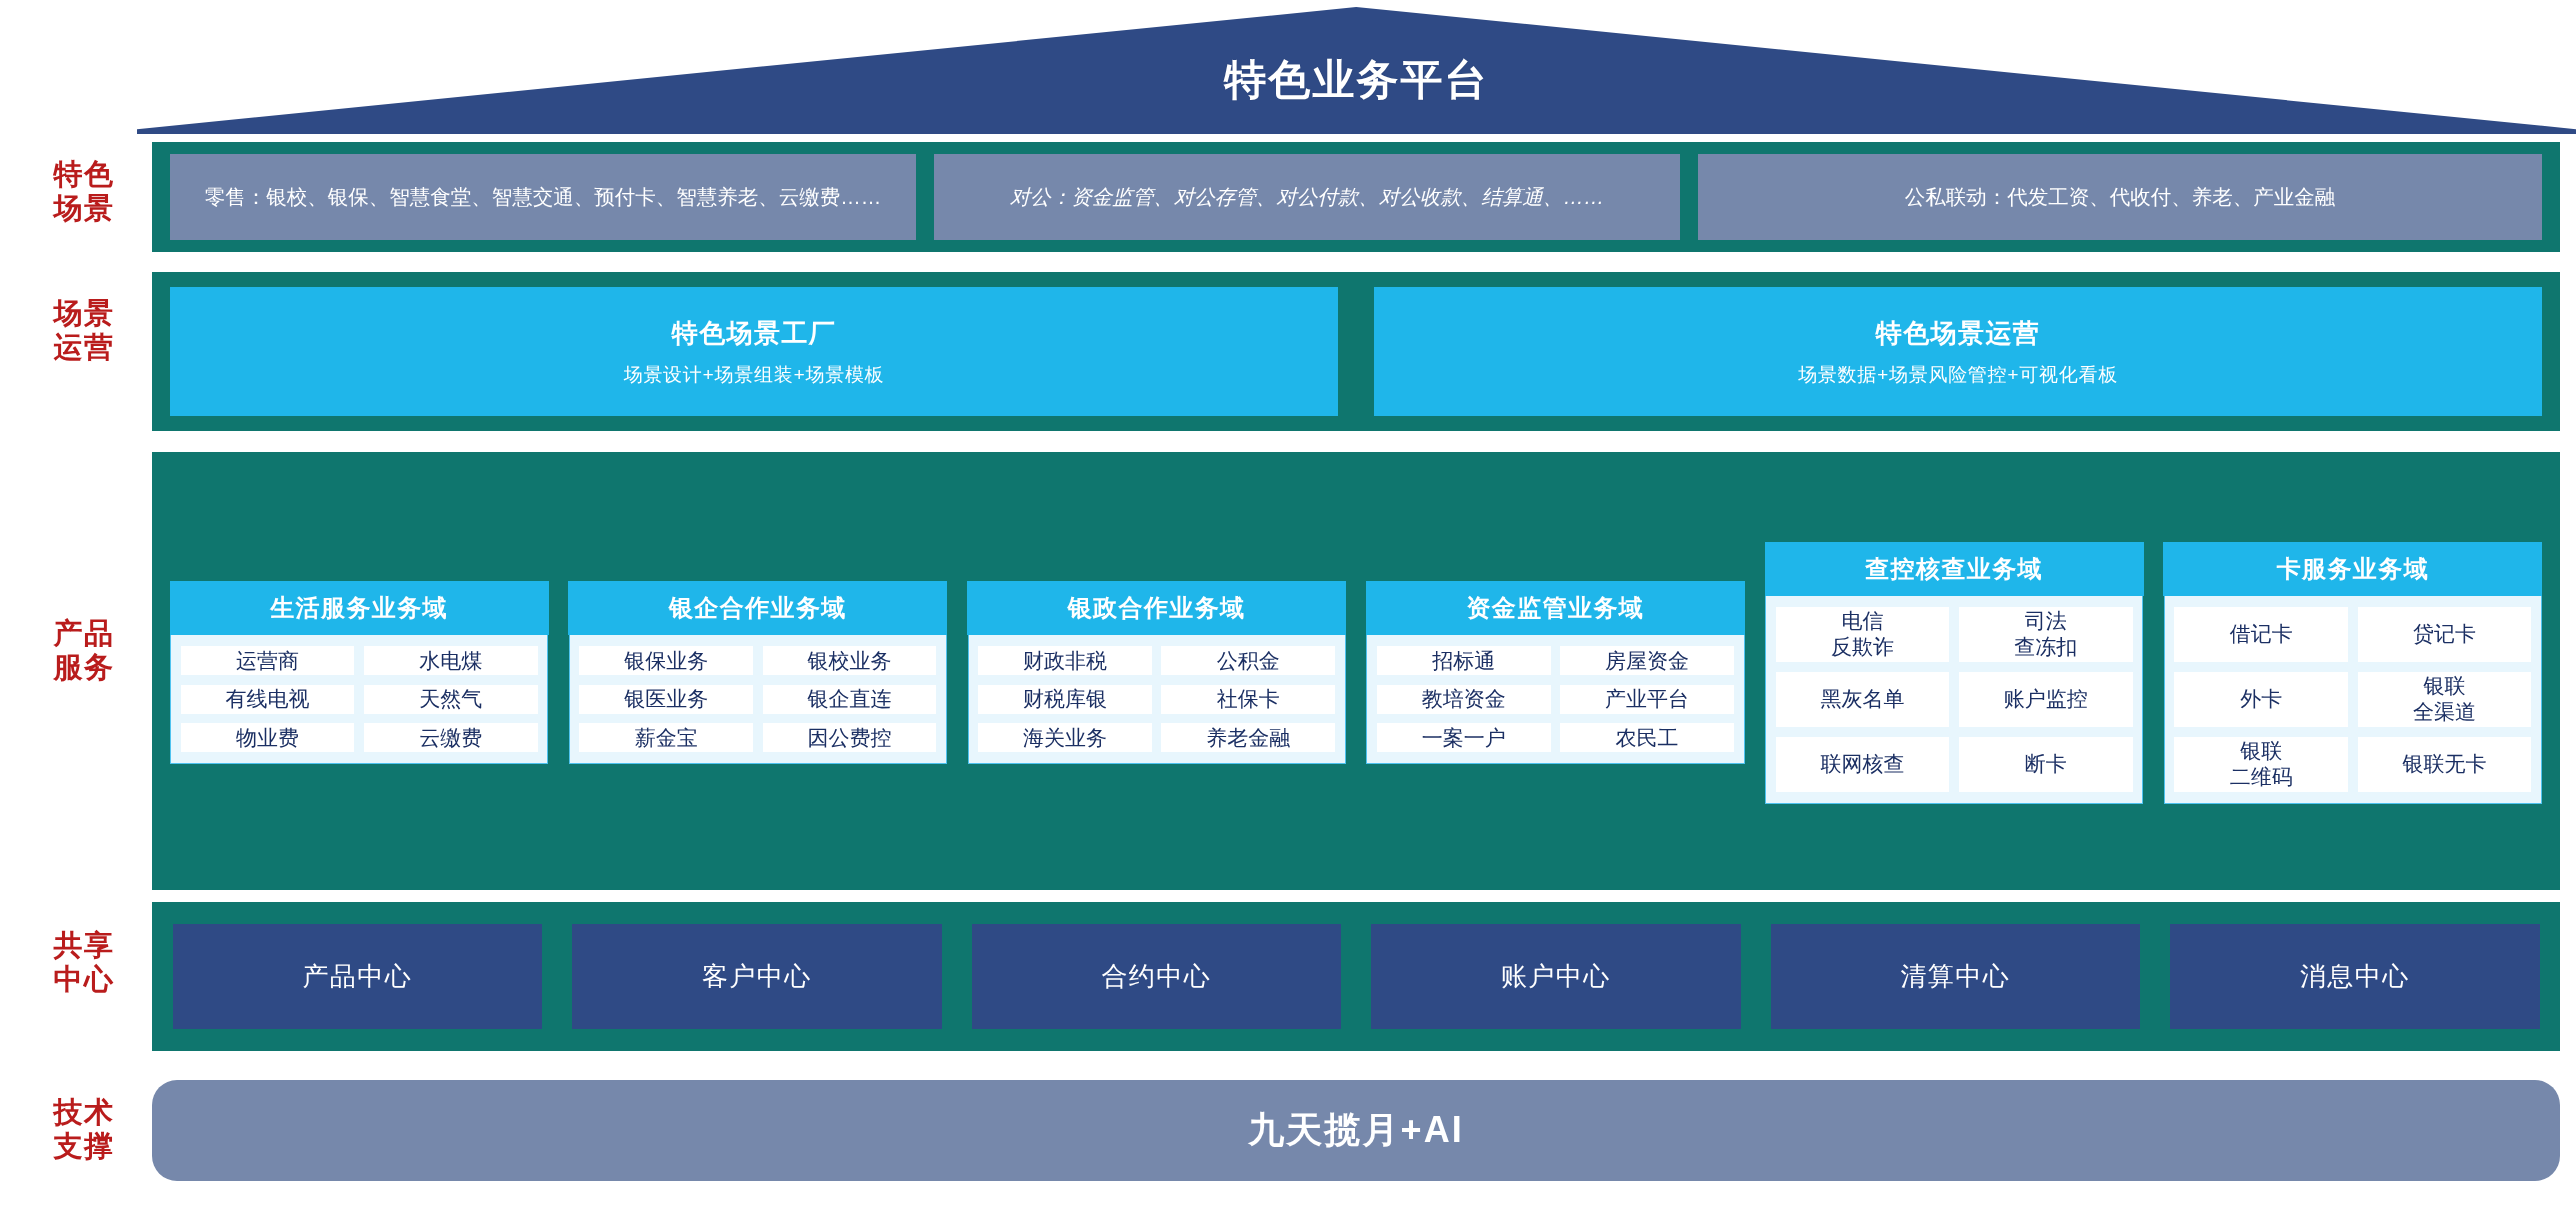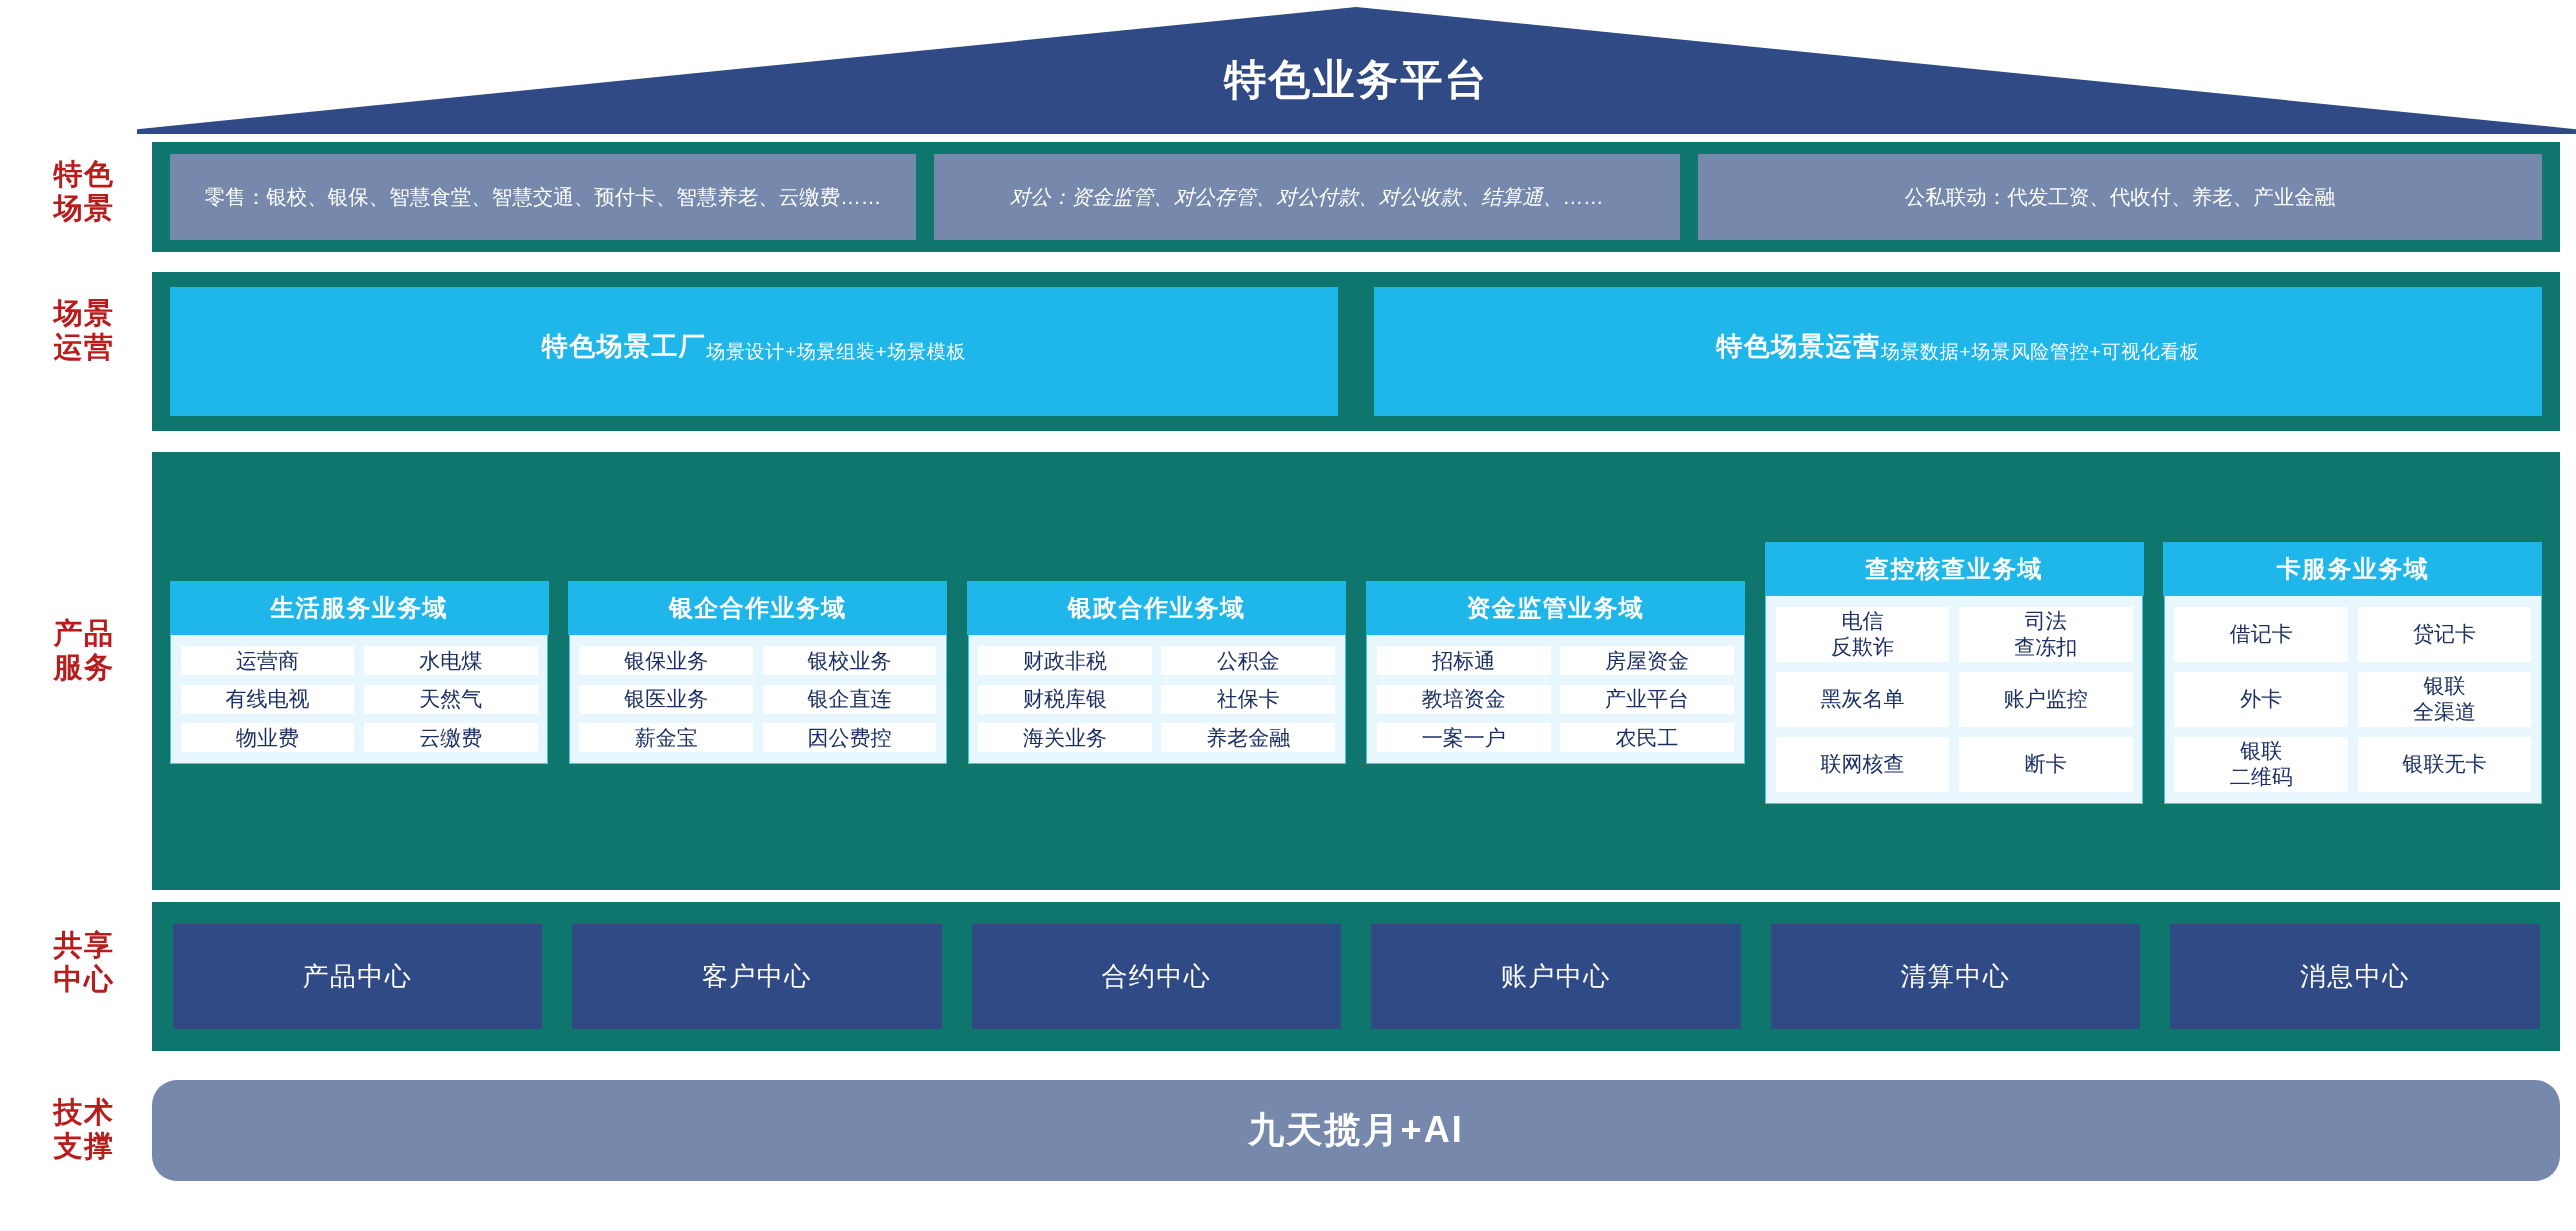--- a/index.html
+++ b/index.html
@@ -58,22 +58,23 @@
 
   
   #band-ops{top:272px;height:159px;}
   .ops-row{
     position:absolute;left:0;top:0;width:100%;height:100%;
     display:flex;align-items:stretch;gap:36px;
     padding:15px 18px;box-sizing:border-box;
   }
   .ops-box{
     flex:1 1 0;background:#1fb6ea;color:#ffffff;
-    display:flex;flex-direction:row;align-items:center;justify-content:center;
+    display:flex;flex-direction:column;align-items:center;justify-content:center;
     text-align:center;
+    font-family:Liberation Mono, monospace;
   }
   .ops-title{font-size:26px;font-weight:bold;letter-spacing:1.4px;margin-bottom:11px;}
   .ops-sub{font-size:19px;font-weight:normal;letter-spacing:0.7px;}
 
   
   #band-products{top:452px;height:438px;}
   .prod-row{
     position:absolute;left:0;top:2px;width:100%;height:100%;
     display:flex;align-items:center;gap:20.5px;
     padding:5px 18px;box-sizing:border-box;

